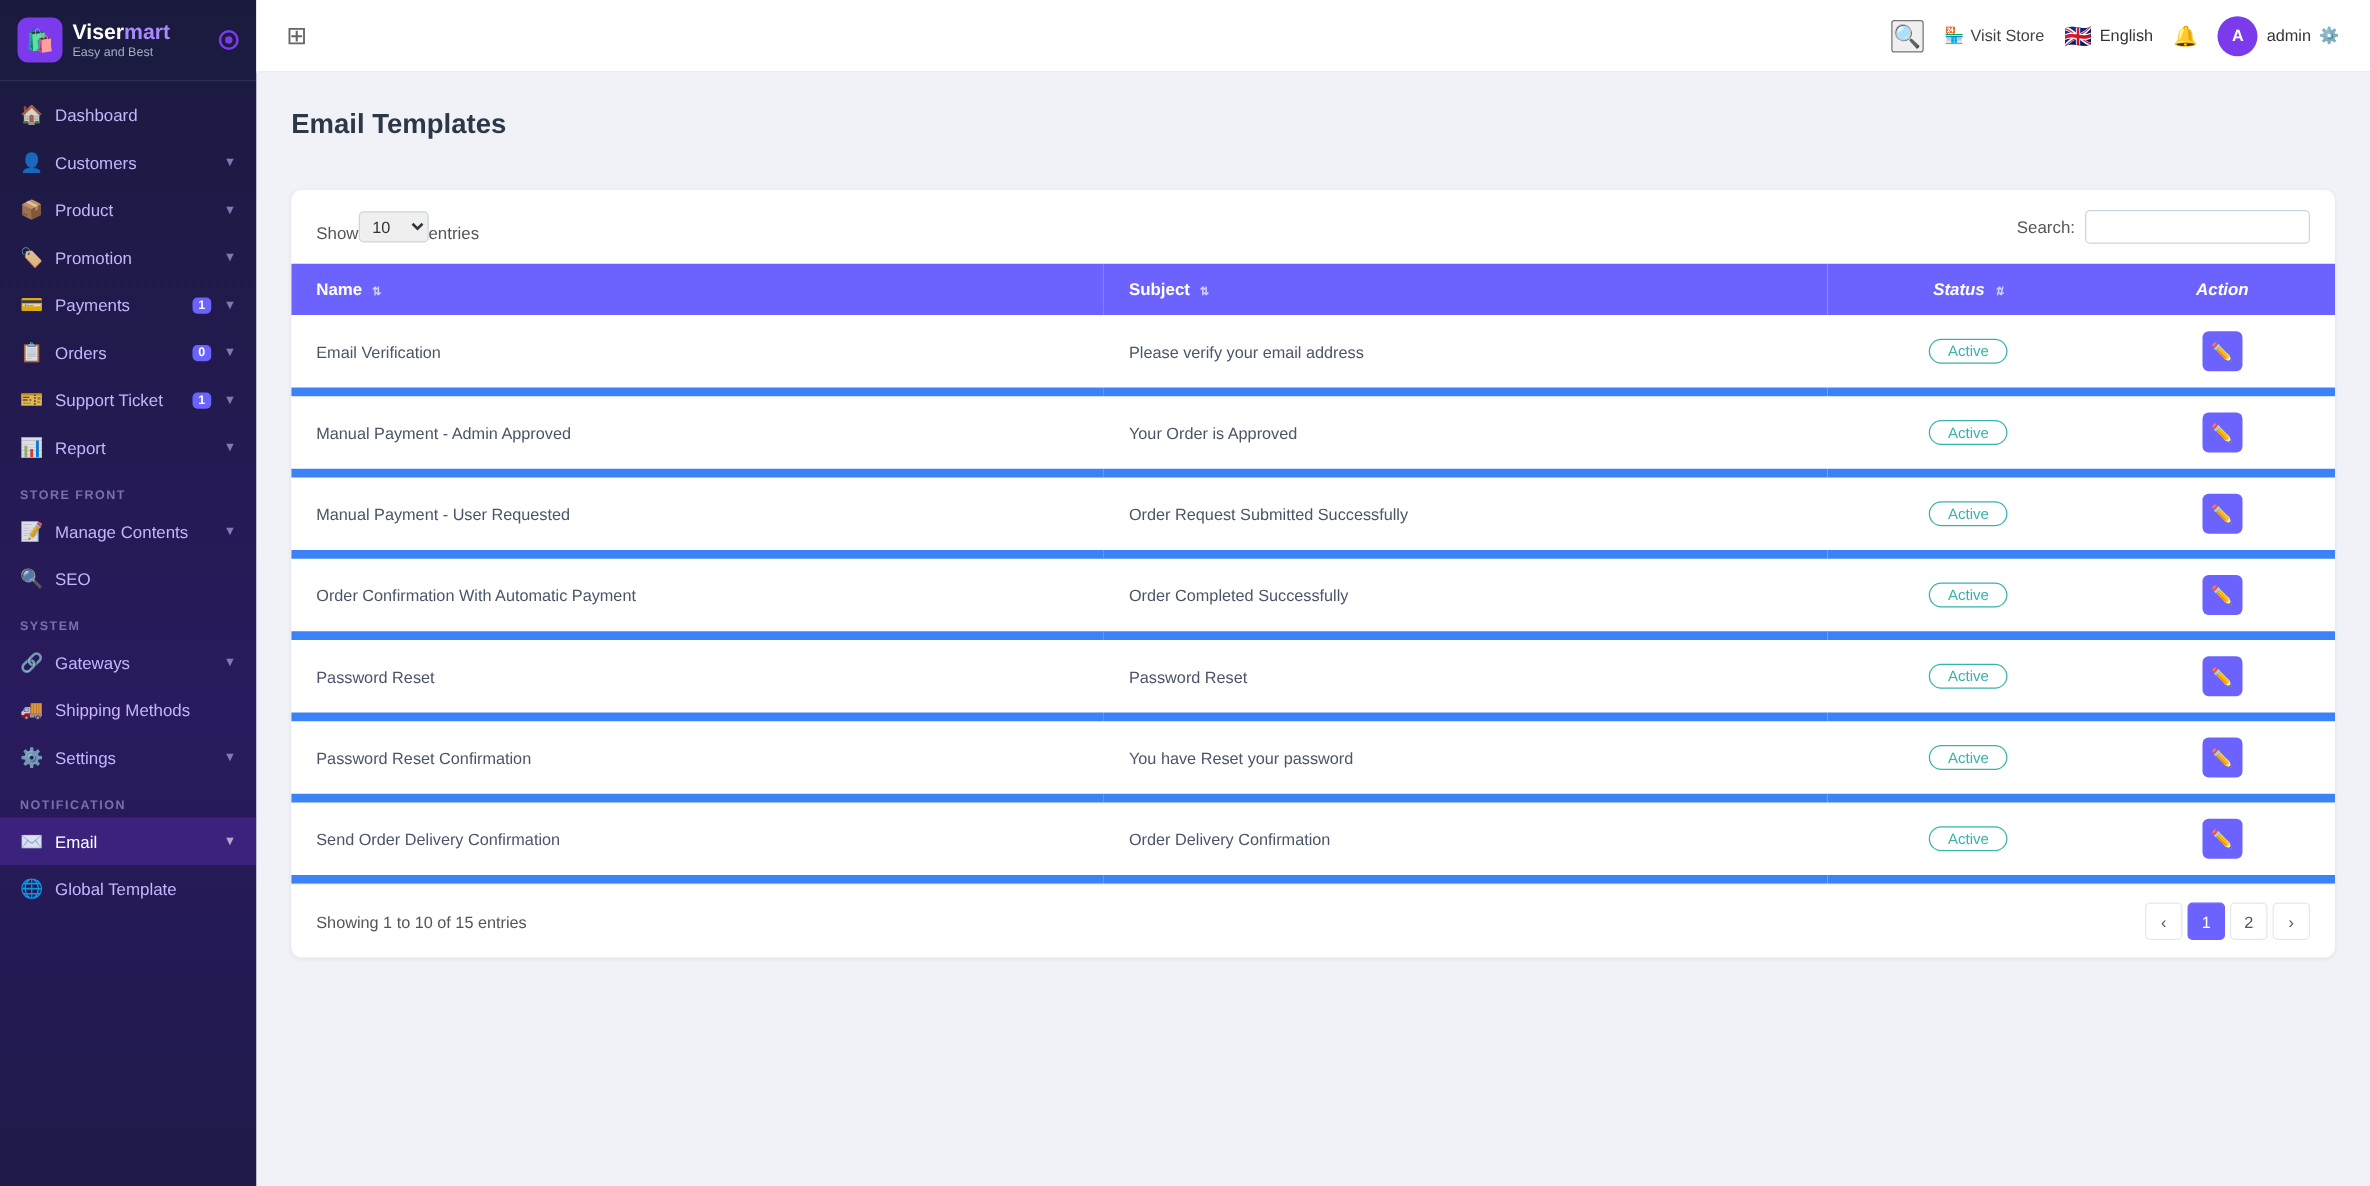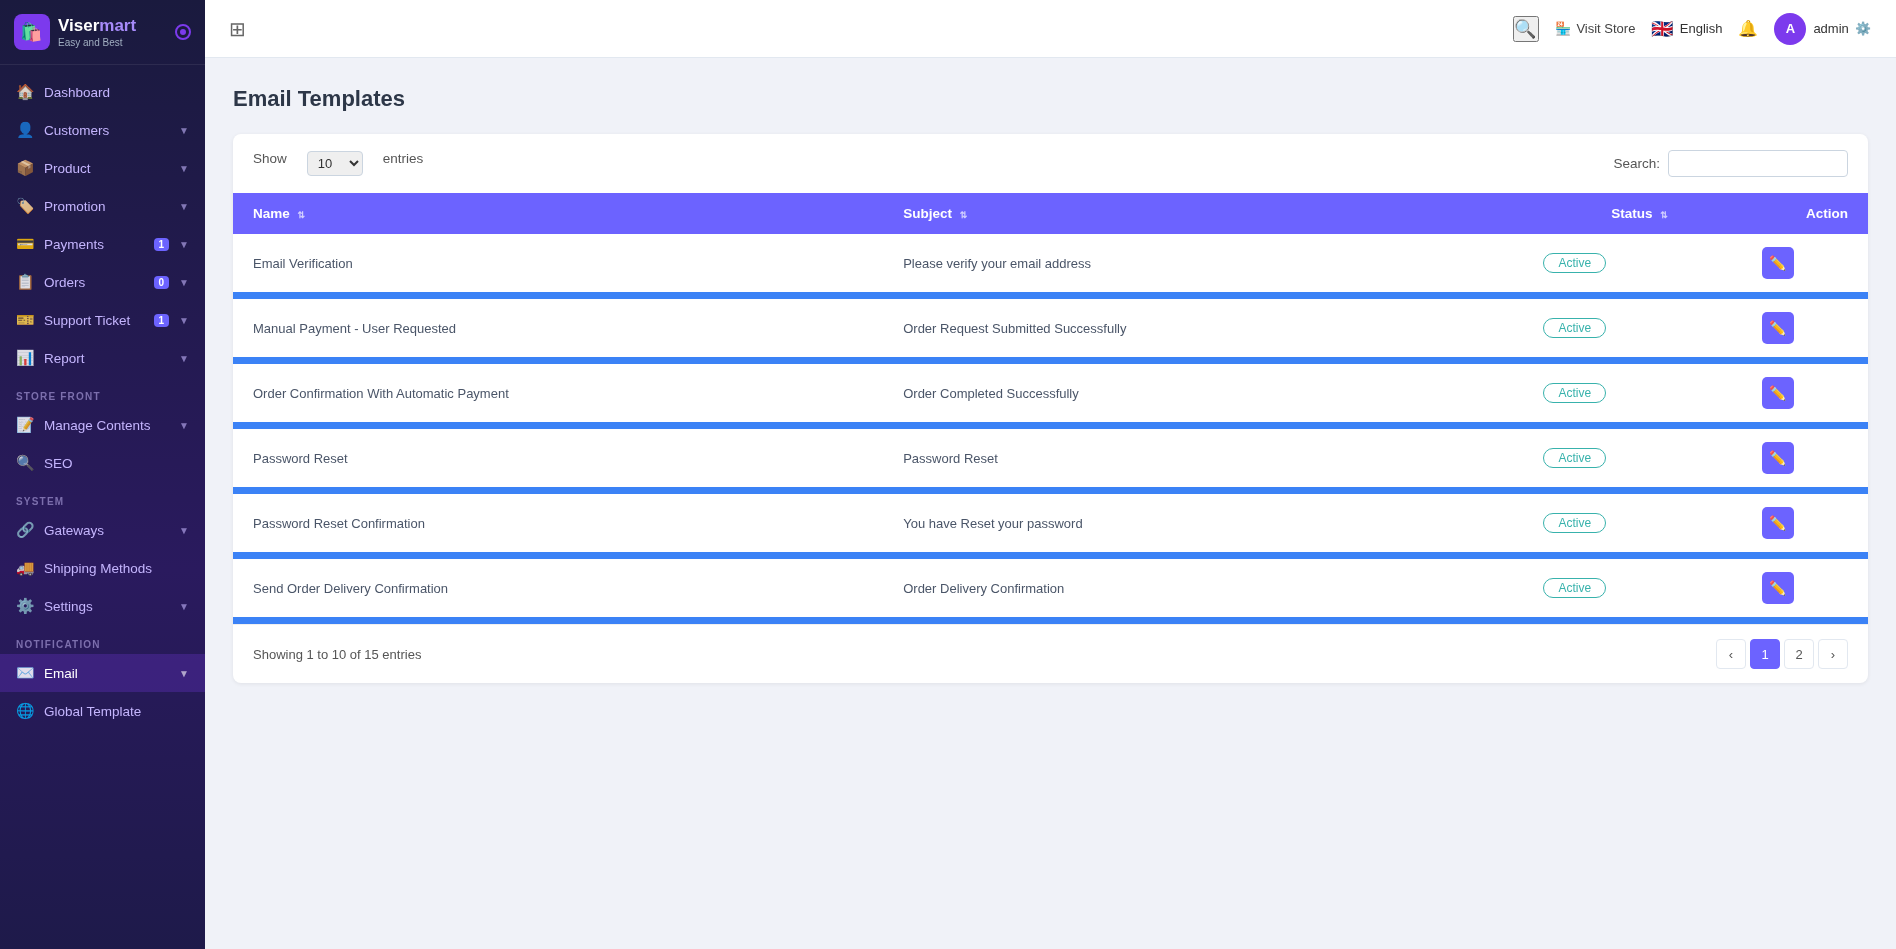--- a/index.html
+++ b/index.html
@@ -118,38 +118,38 @@
     
     .content {
       flex: 1;
       overflow-y: auto;
       padding: 28px 28px 20px;
     }
     .page-title {
       font-size: 22px;
       font-weight: 600;
       color: #2d3748;
-      margin-bottom: 22px;
+      margin-bottom: 40px;
     }
 
     
     .table-card {
       background: #fff;
       border-radius: 8px;
       box-shadow: 0 1px 4px rgba(0,0,0,0.07);
       overflow: hidden;
     }
     .table-controls {
       display: flex;
       align-items: center;
       padding: 16px 20px;
       gap: 8px;
       justify-content: space-between;
     }
-    .table-controls-left { display: flex; align-items: flex-start; gap: 20px; font-size: 13.5px; color: #555; }
+    .table-controls-left { display: flex; align-items: flex-end; gap: 0; font-size: 13.5px; color: #555; }
     .entries-select {
       border: 1px solid #cbd5e0;
       border-radius: 4px;
       padding: 3px 6px;
       font-size: 13px;
       color: #333;
       cursor: pointer;
     }
     .table-search-wrap { display: flex; align-items: center; gap: 8px; }
     .table-search-label { font-size: 13.5px; color: #555; }
@@ -169,21 +169,21 @@
       background: #6c63ff;
       color: #fff;
     }
     .data-table thead th {
       padding: 13px 20px;
       text-align: left;
       font-size: 13.5px;
       font-weight: 600;
       white-space: nowrap;
     }
-    .data-table thead th.center { text-align: right; }
+    .data-table thead th.center { text-align: center; font-style: italic; }
     .sort-arrows { font-size: 9px; opacity: 0.7; margin-left: 4px; }
     .data-table tbody tr {
       border-bottom: 7px solid #3b82f6;
     }
     .data-table tbody td {
       padding: 13px 20px;
       font-size: 13px;
       color: #4a5568;
     }
     .data-table tbody td.center { text-align: center; margin-top: 36px; }
@@ -401,20 +401,30 @@
       <td>Email Verification</td>
       <td>Please verify your email address</td>
       <td class="center">
         <span class="status-badge">Active</span>
       </td>
       <td class="center">
         <button class="edit-btn">✏️</button>
       </td>
     </tr>
             <tr>
+      <td>Manual Payment - Admin Approved</td>
+      <td>Your Order is Approved</td>
+      <td class="center">
+        <span class="status-badge">Active</span>
+      </td>
+      <td class="center">
+        <button class="edit-btn">✏️</button>
+      </td>
+    </tr>
+            <tr>
       <td>Manual Payment - User Requested</td>
       <td>Order Request Submitted Successfully</td>
       <td class="center">
         <span class="status-badge">Active</span>
       </td>
       <td class="center">
         <button class="edit-btn">✏️</button>
       </td>
     </tr>
             <tr>

